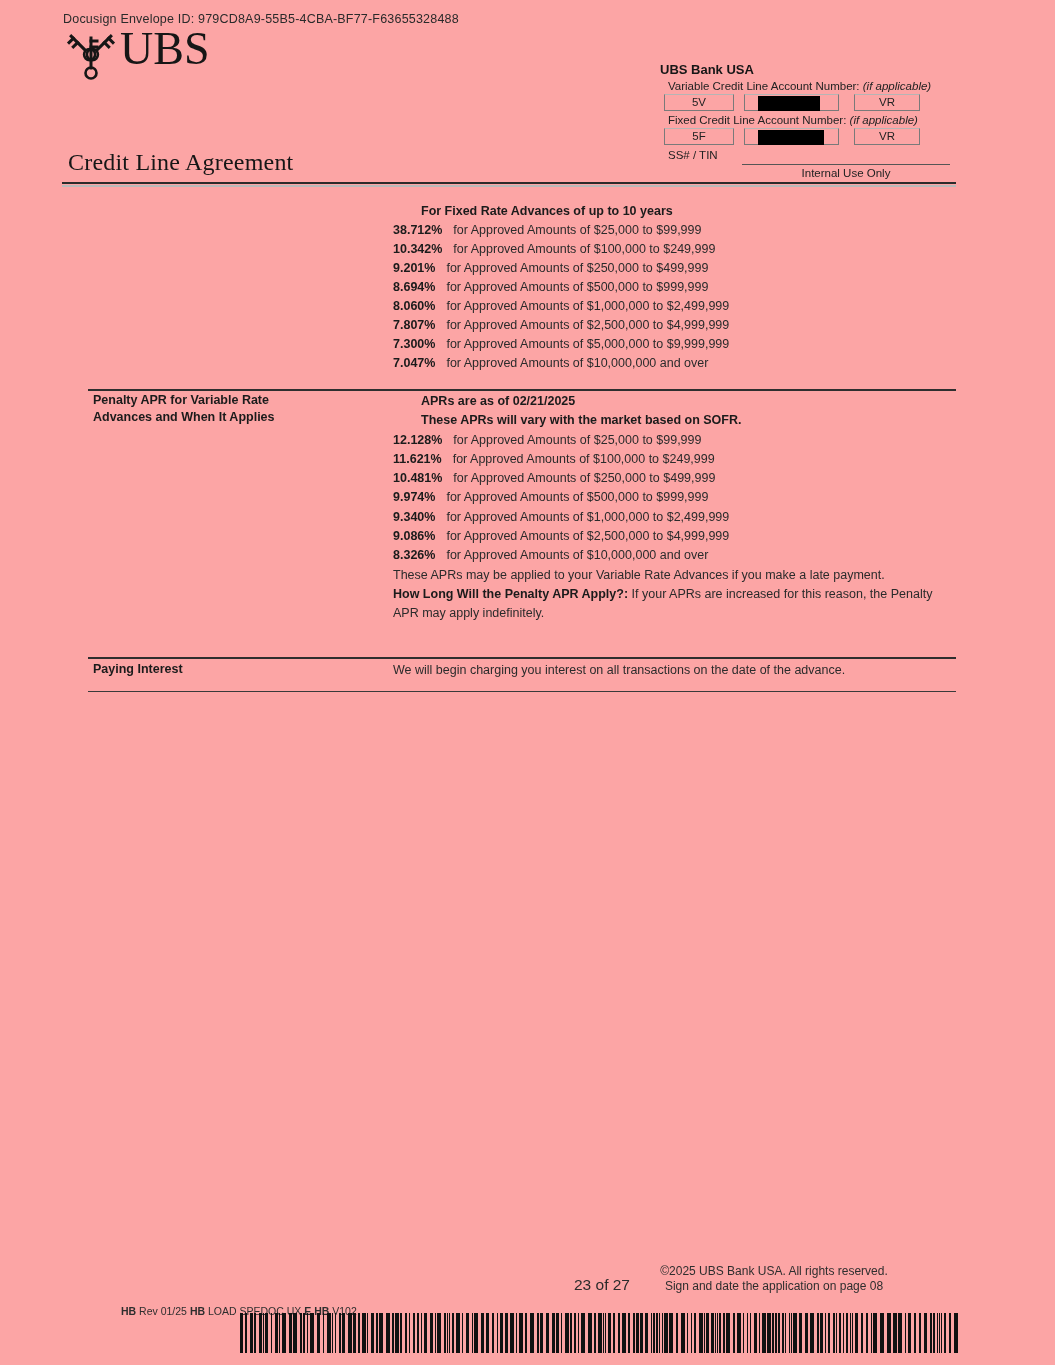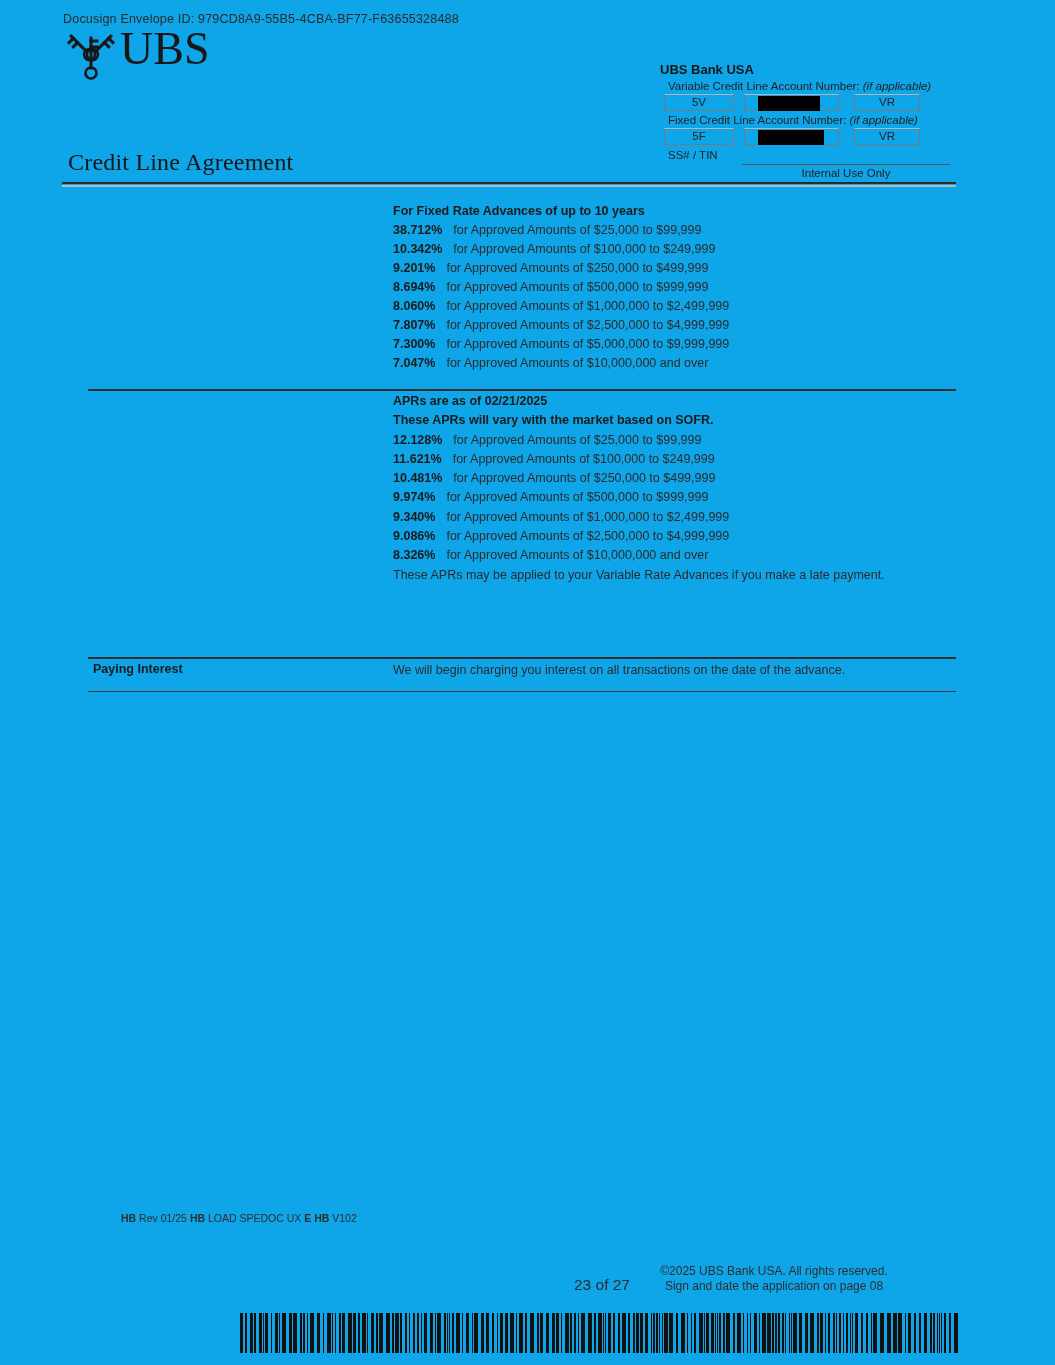--- a/index.html
+++ b/index.html
@@ -1,21 +1,21 @@
 <!DOCTYPE html>
 <html><head>
 <meta charset="utf-8">
 <style>
   * { margin: 0; padding: 0; box-sizing: border-box; }
   html, body { background: #e8e8e8; }
   .page {
     position: relative;
     width: 1055px;
     height: 1365px;
-    background: #0ea5e9;
+    background: #fca5a5;
     font-family: "Liberation Sans", sans-serif;
     color: #1e1e1e;
     overflow: hidden;
   }
   .abs { position: absolute; }
 
   
   .docusign { left: 63px; top: 12px; font-size: 12.5px; color: #2a2a2a; letter-spacing: 0.2px; }
   .logo-keys { left: 64px; top: 30px; width: 54px; height: 52px; }
   .logo-text { left: 120px; top: 26px; font-family: "Liberation Serif", serif; font-size: 46px; line-height: 46px; color: #161616; }
@@ -38,29 +38,29 @@
   .page-title { left: 68px; top: 149px; font-family: "Liberation Serif", serif; font-size: 24px; color: #161616; letter-spacing: 0.2px; }
 
   .rule-main { left: 62px; top: 182px; width: 894px; height: 2px; background: #2b2b2b; box-shadow: 0 3px 0 #b9b9b9; }
   .rule { left: 88px; width: 868px; height: 2px; background: #2e2e2e; }
   .rule.thin { height: 1px; background: #3a3a3a; }
 
   
   .body-text { font-size: 12.5px; color: #2b2b2b; }
   .col-right { left: 393px; width: 565px; }
   .col-left { left: 93px; width: 285px; }
-  .sec-heading { font-weight: bold; color: #1b1b1b; line-height: 19px; }
+  .sec-heading { font-weight: bold; color: #1b1b1b; line-height: 19px; margin-left: 28px; }
   .rate-row { line-height: 19px; white-space: nowrap; }
   .rate { font-weight: bold; color: #1b1b1b; margin-right: 11px; }
   .label-bold { font-weight: bold; color: #1b1b1b; line-height: 16.5px; font-size: 12.5px; }
   .pen-line { line-height: 19.3px; }
   .howlong b { color: #1b1b1b; }
 
   
-  .footer-left { left: 113px; top: 1212px; font-size: 10.5px; color: #2e2e2e; white-space: nowrap; padding-left: 8px; }
+  .footer-left { left: 113px; top: 1305px; font-size: 10.5px; color: #2e2e2e; white-space: nowrap; padding-left: 8px; }
   .footer-left .seg-b { font-weight: bold; }
   .footer-page { left: 430px; top: 1276px; width: 200px; text-align: right; font-size: 15.5px; color: #2b2b2b; }
   .footer-right { left: 600px; top: 1264px; width: 348px; text-align: center; font-size: 12px; line-height: 15px; color: #2e2e2e; }
 
   .barcode { left: 240px; top: 1313px; width: 722px; height: 40px; }
 </style>
 </head>
 <body>
 
 <div class="page">
@@ -138,32 +138,40 @@
     <div class="rate-row"><span class="rate">9.201%</span><span>for Approved Amounts of $250,000 to $499,999</span></div>
     <div class="rate-row"><span class="rate">8.694%</span><span>for Approved Amounts of $500,000 to $999,999</span></div>
     <div class="rate-row"><span class="rate">8.060%</span><span>for Approved Amounts of $1,000,000 to $2,499,999</span></div>
     <div class="rate-row"><span class="rate">7.807%</span><span>for Approved Amounts of $2,500,000 to $4,999,999</span></div>
     <div class="rate-row"><span class="rate">7.300%</span><span>for Approved Amounts of $5,000,000 to $9,999,999</span></div>
     <div class="rate-row"><span class="rate">7.047%</span><span>for Approved Amounts of $10,000,000 and over</span></div>
   </div>
 
   <div class="abs rule" style="top:389px;"></div>
 
+  <div class="abs col-left" style="top:392px;">
+    <div class="label-bold">Penalty APR for Variable Rate</div>
+    <div class="label-bold">Advances and When It Applies</div>
+  </div>
 
   <div class="abs col-right body-text" style="top:392px;">
     <div class="pen-line sec-heading">APRs are as of 02/21/2025</div>
     <div class="pen-line sec-heading">These APRs will vary with the market based on SOFR.</div>
     <div class="rate-row pen-line"><span class="rate">12.128%</span><span>for Approved Amounts of $25,000 to $99,999</span></div>
     <div class="rate-row pen-line"><span class="rate">11.621%</span><span>for Approved Amounts of $100,000 to $249,999</span></div>
     <div class="rate-row pen-line"><span class="rate">10.481%</span><span>for Approved Amounts of $250,000 to $499,999</span></div>
     <div class="rate-row pen-line"><span class="rate">9.974%</span><span>for Approved Amounts of $500,000 to $999,999</span></div>
     <div class="rate-row pen-line"><span class="rate">9.340%</span><span>for Approved Amounts of $1,000,000 to $2,499,999</span></div>
     <div class="rate-row pen-line"><span class="rate">9.086%</span><span>for Approved Amounts of $2,500,000 to $4,999,999</span></div>
     <div class="rate-row pen-line"><span class="rate">8.326%</span><span>for Approved Amounts of $10,000,000 and over</span></div>
     <div class="pen-line">These APRs may be applied to your Variable Rate Advances if you make a late payment.</div>
+    <div class="pen-line howlong">
+      <b>How Long Will the Penalty APR Apply?:</b>
+      <span>If your APRs are increased for this reason, the Penalty APR may apply indefinitely.</span>
+    </div>
   </div>
 
   <div class="abs rule" style="top:657px;"></div>
 
   <div class="abs col-left" style="top:661px;">
     <div class="label-bold">Paying Interest</div>
   </div>
   <div class="abs col-right body-text" style="top:661px;">
     <div class="pen-line">We will begin charging you interest on all transactions on the date of the advance.</div>
   </div>

